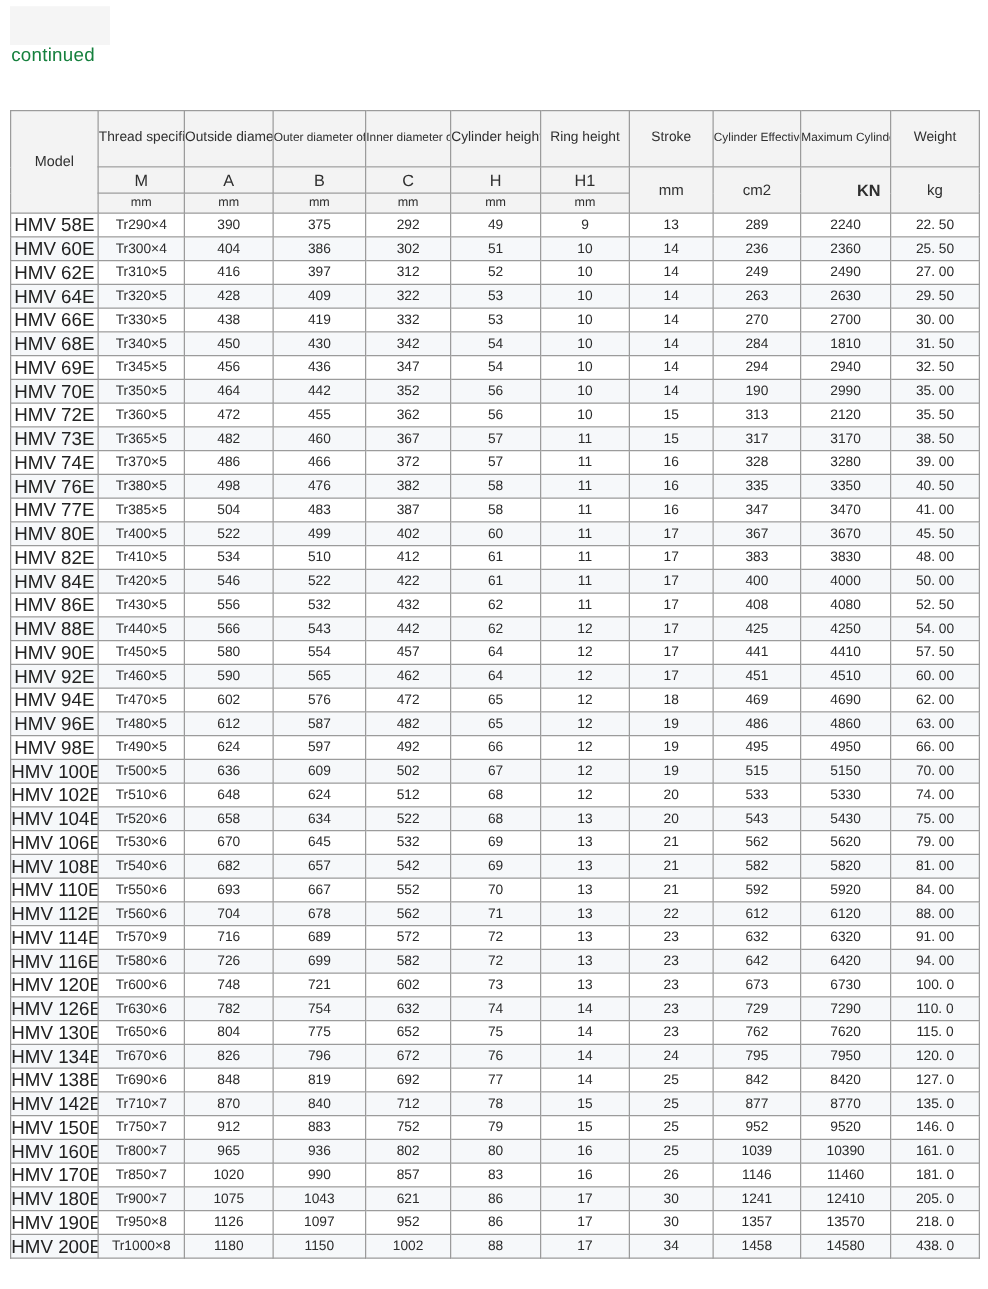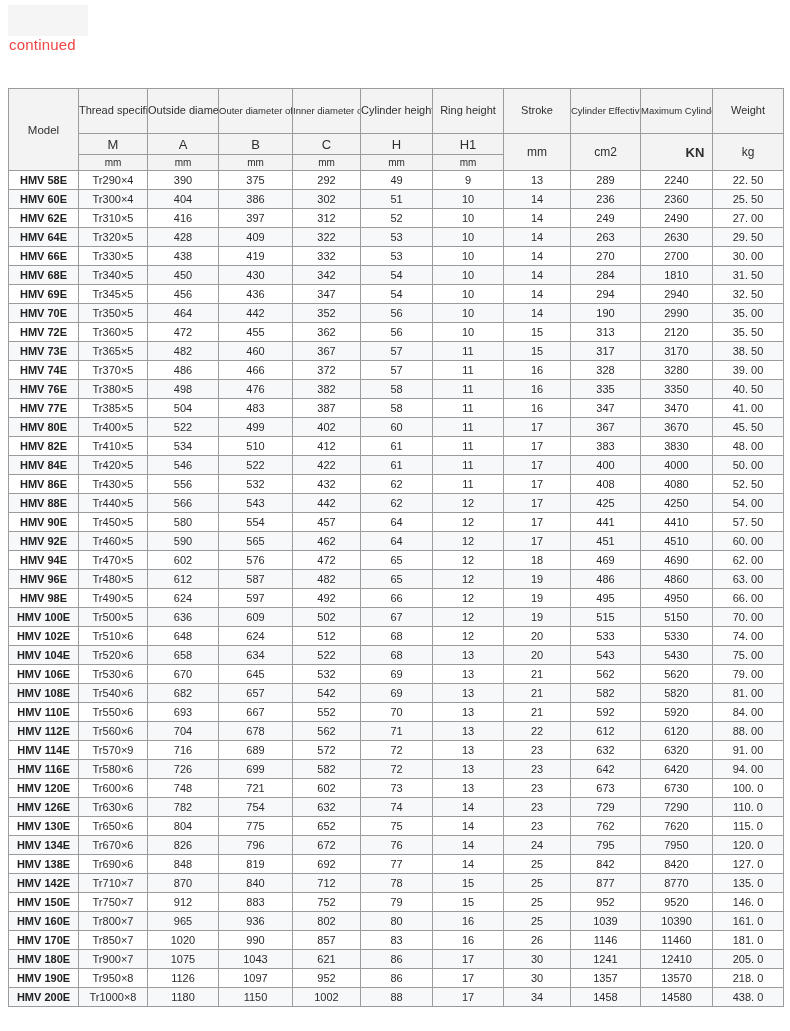--- a/index.html
+++ b/index.html
@@ -8,21 +8,21 @@
     background:#ffffff;
     font-family:"Liberation Sans", sans-serif;
     -webkit-font-smoothing:antialiased;
   }
   .logo-box {
     position:absolute; left:8px; top:5px;
     width:80px; height:31px; background:#f5f5f5;
   }
   .continued {
     position:absolute; left:9px; top:36px;
-    font-size:15px; color:#ef4444; letter-spacing:0.2px;
+    font-size:15px; color:#15803d; letter-spacing:0.2px;
   }
   table.spec {
     position:absolute; left:8px; top:88px; width:775px;
     border-collapse:collapse; table-layout:fixed;
     border:1px solid #6f6f6f;
   }
   .spec th, .spec td {
     border:1px solid #9b9b9b;
     text-align:center; vertical-align:middle;
     color:#2f2f2f; padding:0; overflow:hidden;
@@ -31,21 +31,21 @@
   .spec thead th { background:#f3f3f3; font-weight:normal; }
   .spec thead tr.label-row th { height:44px; }
   .col-label { font-size:11px; line-height:1.25; }
   .col-label.small { font-size:9.5px; line-height:1.3; }
   .model-th { font-size:11.5px; font-weight:bold; color:#333; }
   .sym { font-size:13px; font-weight:bold; height:20px; }
   .unit { font-size:10px; height:15px; }
   .unit-merged { font-size:12px; }
   .unit-merged.bold { font-weight:bold; font-size:13px;padding-left:37px; }
   .spec tbody td { font-size:11px; height:18px; color:#2b2b2b; }
-  .spec tbody td.model-cell { font-weight:bold; font-size:11px; color:#222; }
+  .spec tbody td.model-cell { font-weight:normal; font-size:15px; color:#222; }
   .spec tbody tr:nth-child(even) { background:#f6f8fa; }
 </style>
 </head>
 <body>
 
 <div class="logo-box"></div>
 <div class="continued">continued</div>
 
 <table class="spec">
   <colgroup>

